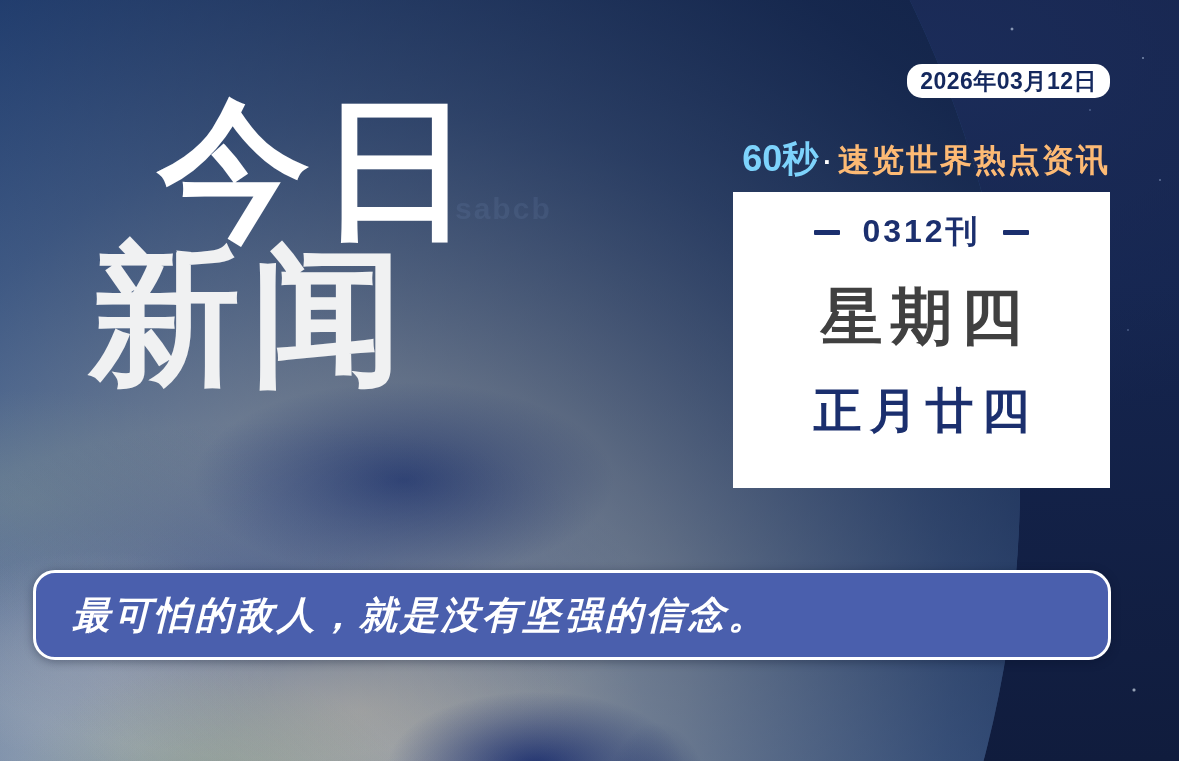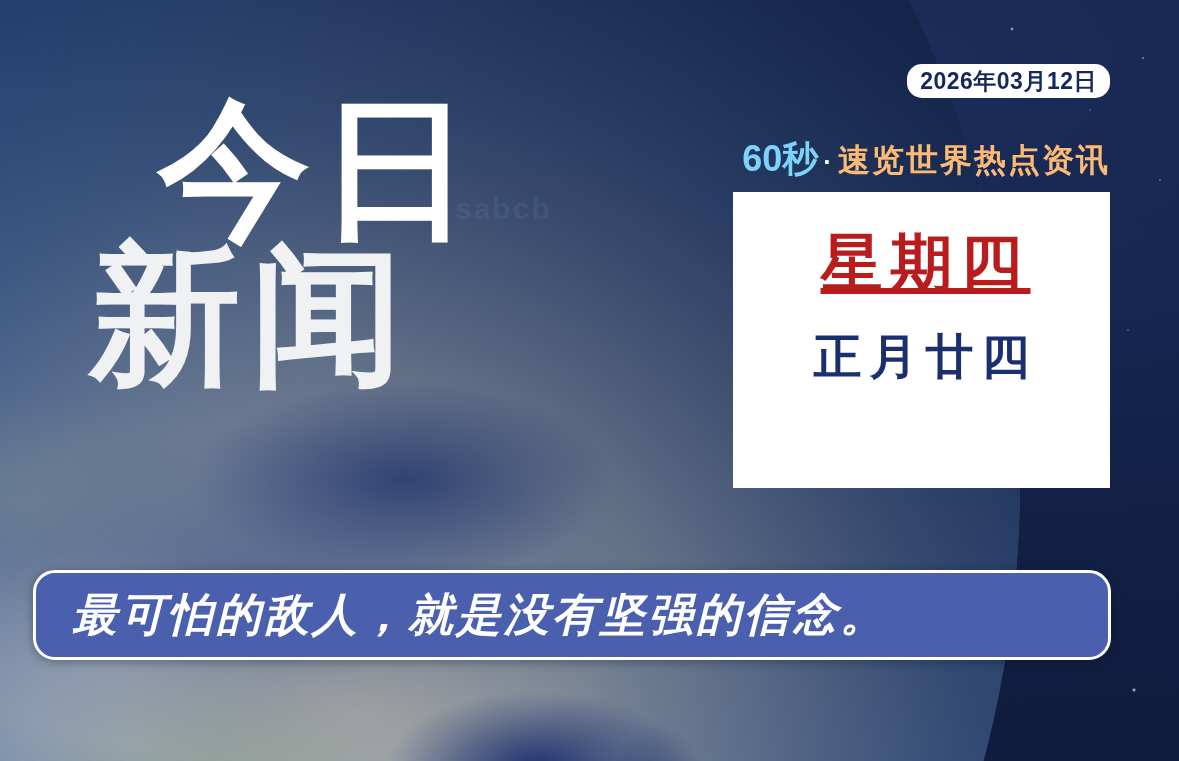--- a/index.html
+++ b/index.html
@@ -243,29 +243,28 @@
     white-space: nowrap;
   }
   .issue-dash {
     display: inline-block;
     width: 26px;
     height: 5px;
     background: #1b2f6e;
     border-radius: 1px;
   }
   .weekday {
-    margin-top: 20px;
-    color: #b91c1c;
+    margin-top: 30px;
+    color: #404040;
     font-size: 62px;
     font-weight: 700;
     letter-spacing: 8px;
     line-height: 66px;
     white-space: nowrap;
     text-indent: 8px;
-    text-decoration: underline;
   }
   .lunar {
     margin-top: 26px;
     color: #1b2f6e;
     font-size: 48px;
     font-weight: 700;
     letter-spacing: 8px;
     line-height: 70px;
     white-space: nowrap;
     text-indent: 8px;
@@ -281,21 +280,21 @@
     background: #4a5fad;
     border: 3px solid #ffffff;
     border-radius: 22px;
     display: flex;
     align-items: center;
     padding-left: 36px;
     box-shadow: 0 2px 10px rgba(6,14,36,.35);
   }
   .quote-text {
     color: #ffffff;
-    font-size: 45px;
+    font-size: 38px;
     font-weight: 700;
     font-style: italic;
     letter-spacing: 3px;
     line-height: 52px;
     white-space: nowrap;
     font-family: Liberation Serif, serif;
   }
 </style>
 </head>
 <body>
@@ -321,20 +320,25 @@
 
   <div class="date-pill">2026年03月12日</div>
 
   <div class="tagline">
     <span class="secs">60秒</span>
     <span class="dot">·</span>
     <span class="rest">速览世界热点资讯</span>
   </div>
 
   <div class="info-card">
+    <div class="issue-row">
+      <span class="issue-dash"></span>
+      <span>0312刊</span>
+      <span class="issue-dash"></span>
+    </div>
     <div class="weekday">星期四</div>
     <div class="lunar">正月廿四</div>
   </div>
 
   <div class="quote-bar">
     <div class="quote-text">最可怕的敌人，就是没有坚强的信念。</div>
   </div>
 
 </div>
 

